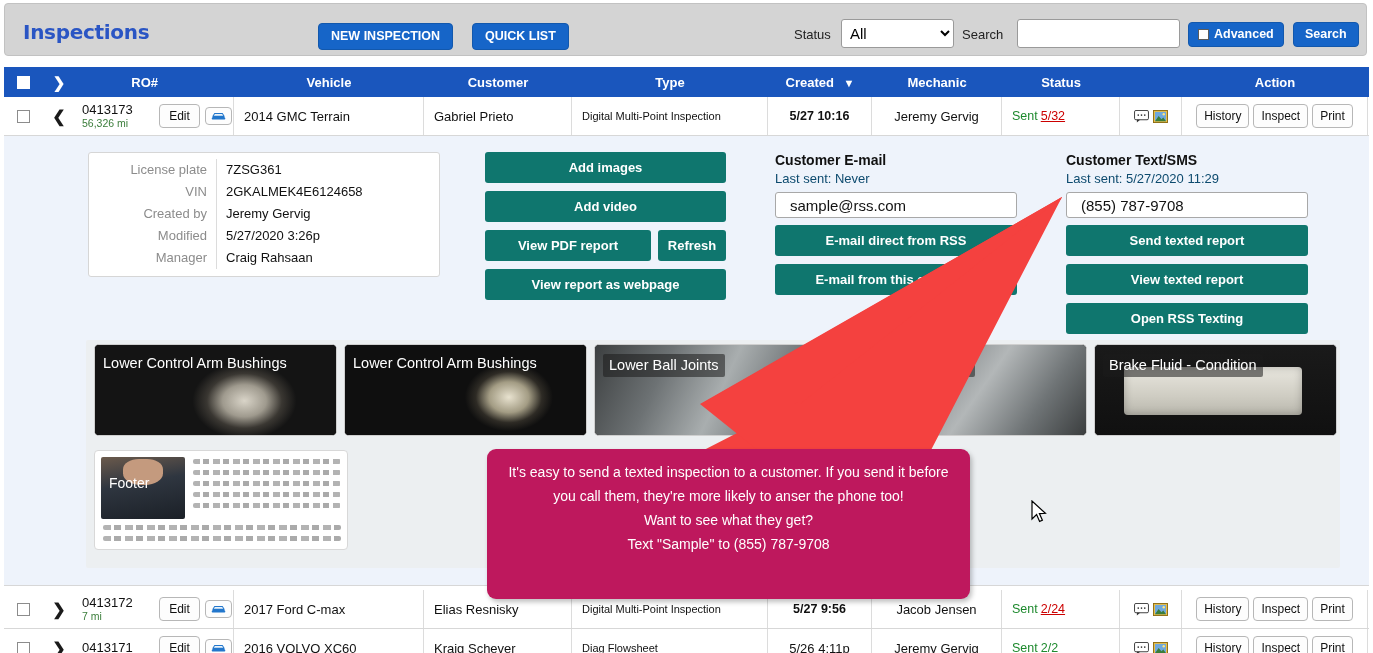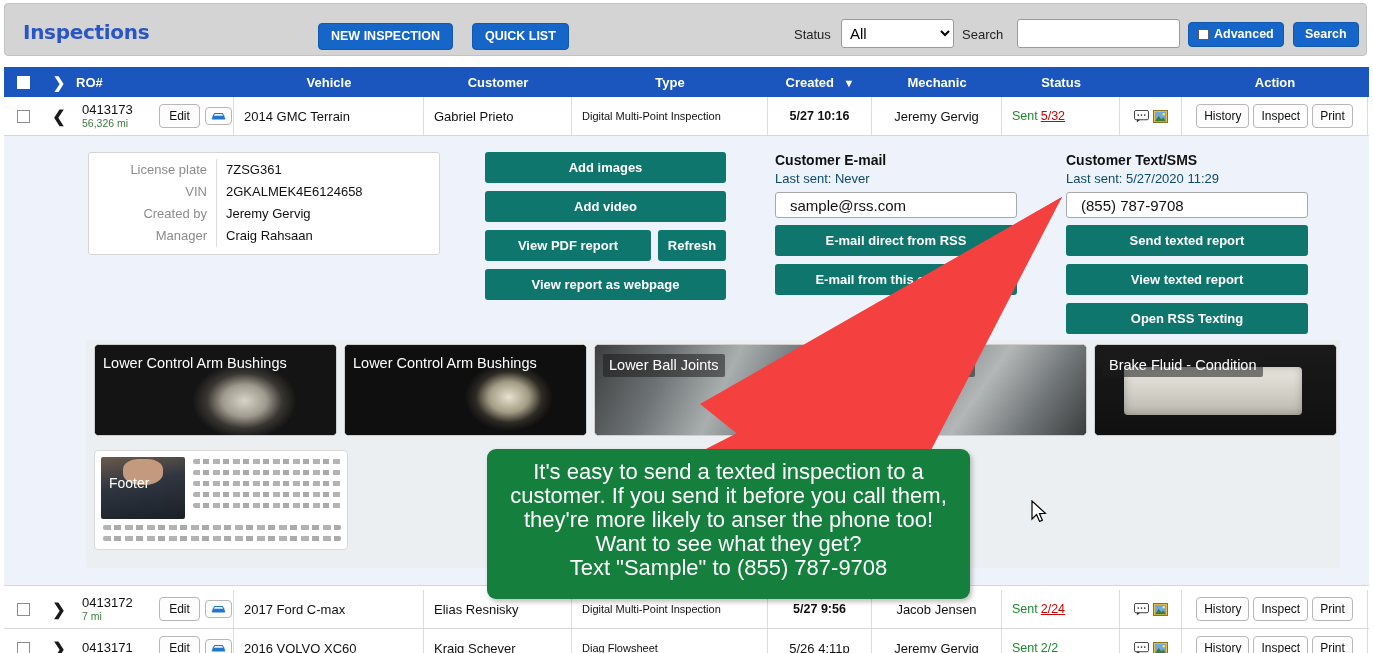--- a/index.html
+++ b/index.html
@@ -264,26 +264,26 @@
     height:5px; margin-bottom:6px;
     background: repeating-linear-gradient(90deg,#9a9a9a 0 8px, transparent 8px 11px, #8e8e8e 11px 18px, transparent 18px 22px);
     border-radius:2px; opacity:.75;
   }
 
   
   .arrow-svg { position:absolute; left:0; top:0; width:1373px; height:653px; pointer-events:none; }
   .callout {
     position:absolute; left:487px; top:449px;
     width:483px; height:150px;
-    background:#15803d;
+    background:#be185d;
     border-radius:9px;
     box-shadow: 2px 3px 5px rgba(0,0,0,0.25);
     color:#fff;
     text-align:center;
-    font-size:22px;
+    font-size:14px;
     line-height:24px;
     padding: 11px 14px 0 14px;
   }
 
   
   .cursor { position:absolute; left:1031px; top:500px; }
 
   .overlay-row { position:absolute; left:4px; width:1365px; }
 </style>
 </head>
@@ -314,21 +314,21 @@
 
   <div class="table">
 
     <div class="thead">
       <div class="c-check">
           <span class="hdr-check"></span>
         </div>
       <div class="c-exp">
           <span class="chev">❯</span>
         </div>
-      <div class="cell c-ro" style="text-align:left">RO#</div>
+      <div class="cell c-ro" style="text-align:right">RO#</div>
       <div class="cell c-edit"></div>
       <div class="cell c-vehicle">Vehicle</div>
       <div class="cell c-cust">Customer</div>
       <div class="cell c-type">Type</div>
       <div class="cell c-created">
         <span>Created</span>
         <span style="margin-left:6px;font-size:11px">▼</span>
       </div>
       <div class="cell c-mech">Mechanic</div>
       <div class="cell c-status">Status</div>
@@ -398,20 +398,24 @@
         <span class="info-k">License plate</span>
         <span class="info-v">7ZSG361</span>
       </div>
       <div class="info-row">
         <span class="info-k">VIN</span>
         <span class="info-v">2GKALMEK4E6124658</span>
       </div>
       <div class="info-row">
         <span class="info-k">Created by</span>
         <span class="info-v">Jeremy Gervig</span>
+      </div>
+      <div class="info-row">
+        <span class="info-k">Modified</span>
+        <span class="info-v">5/27/2020 3:26p</span>
       </div>
       <div class="info-row">
         <span class="info-k">Manager</span>
         <span class="info-v">Craig Rahsaan</span>
       </div>
     </div>
 
     <div class="bcol bcol-1" style="position:absolute;left:481px;top:16px;width:241px;">
       <button class="wbtn">Add images</button>
       <button class="wbtn">Add video</button>

